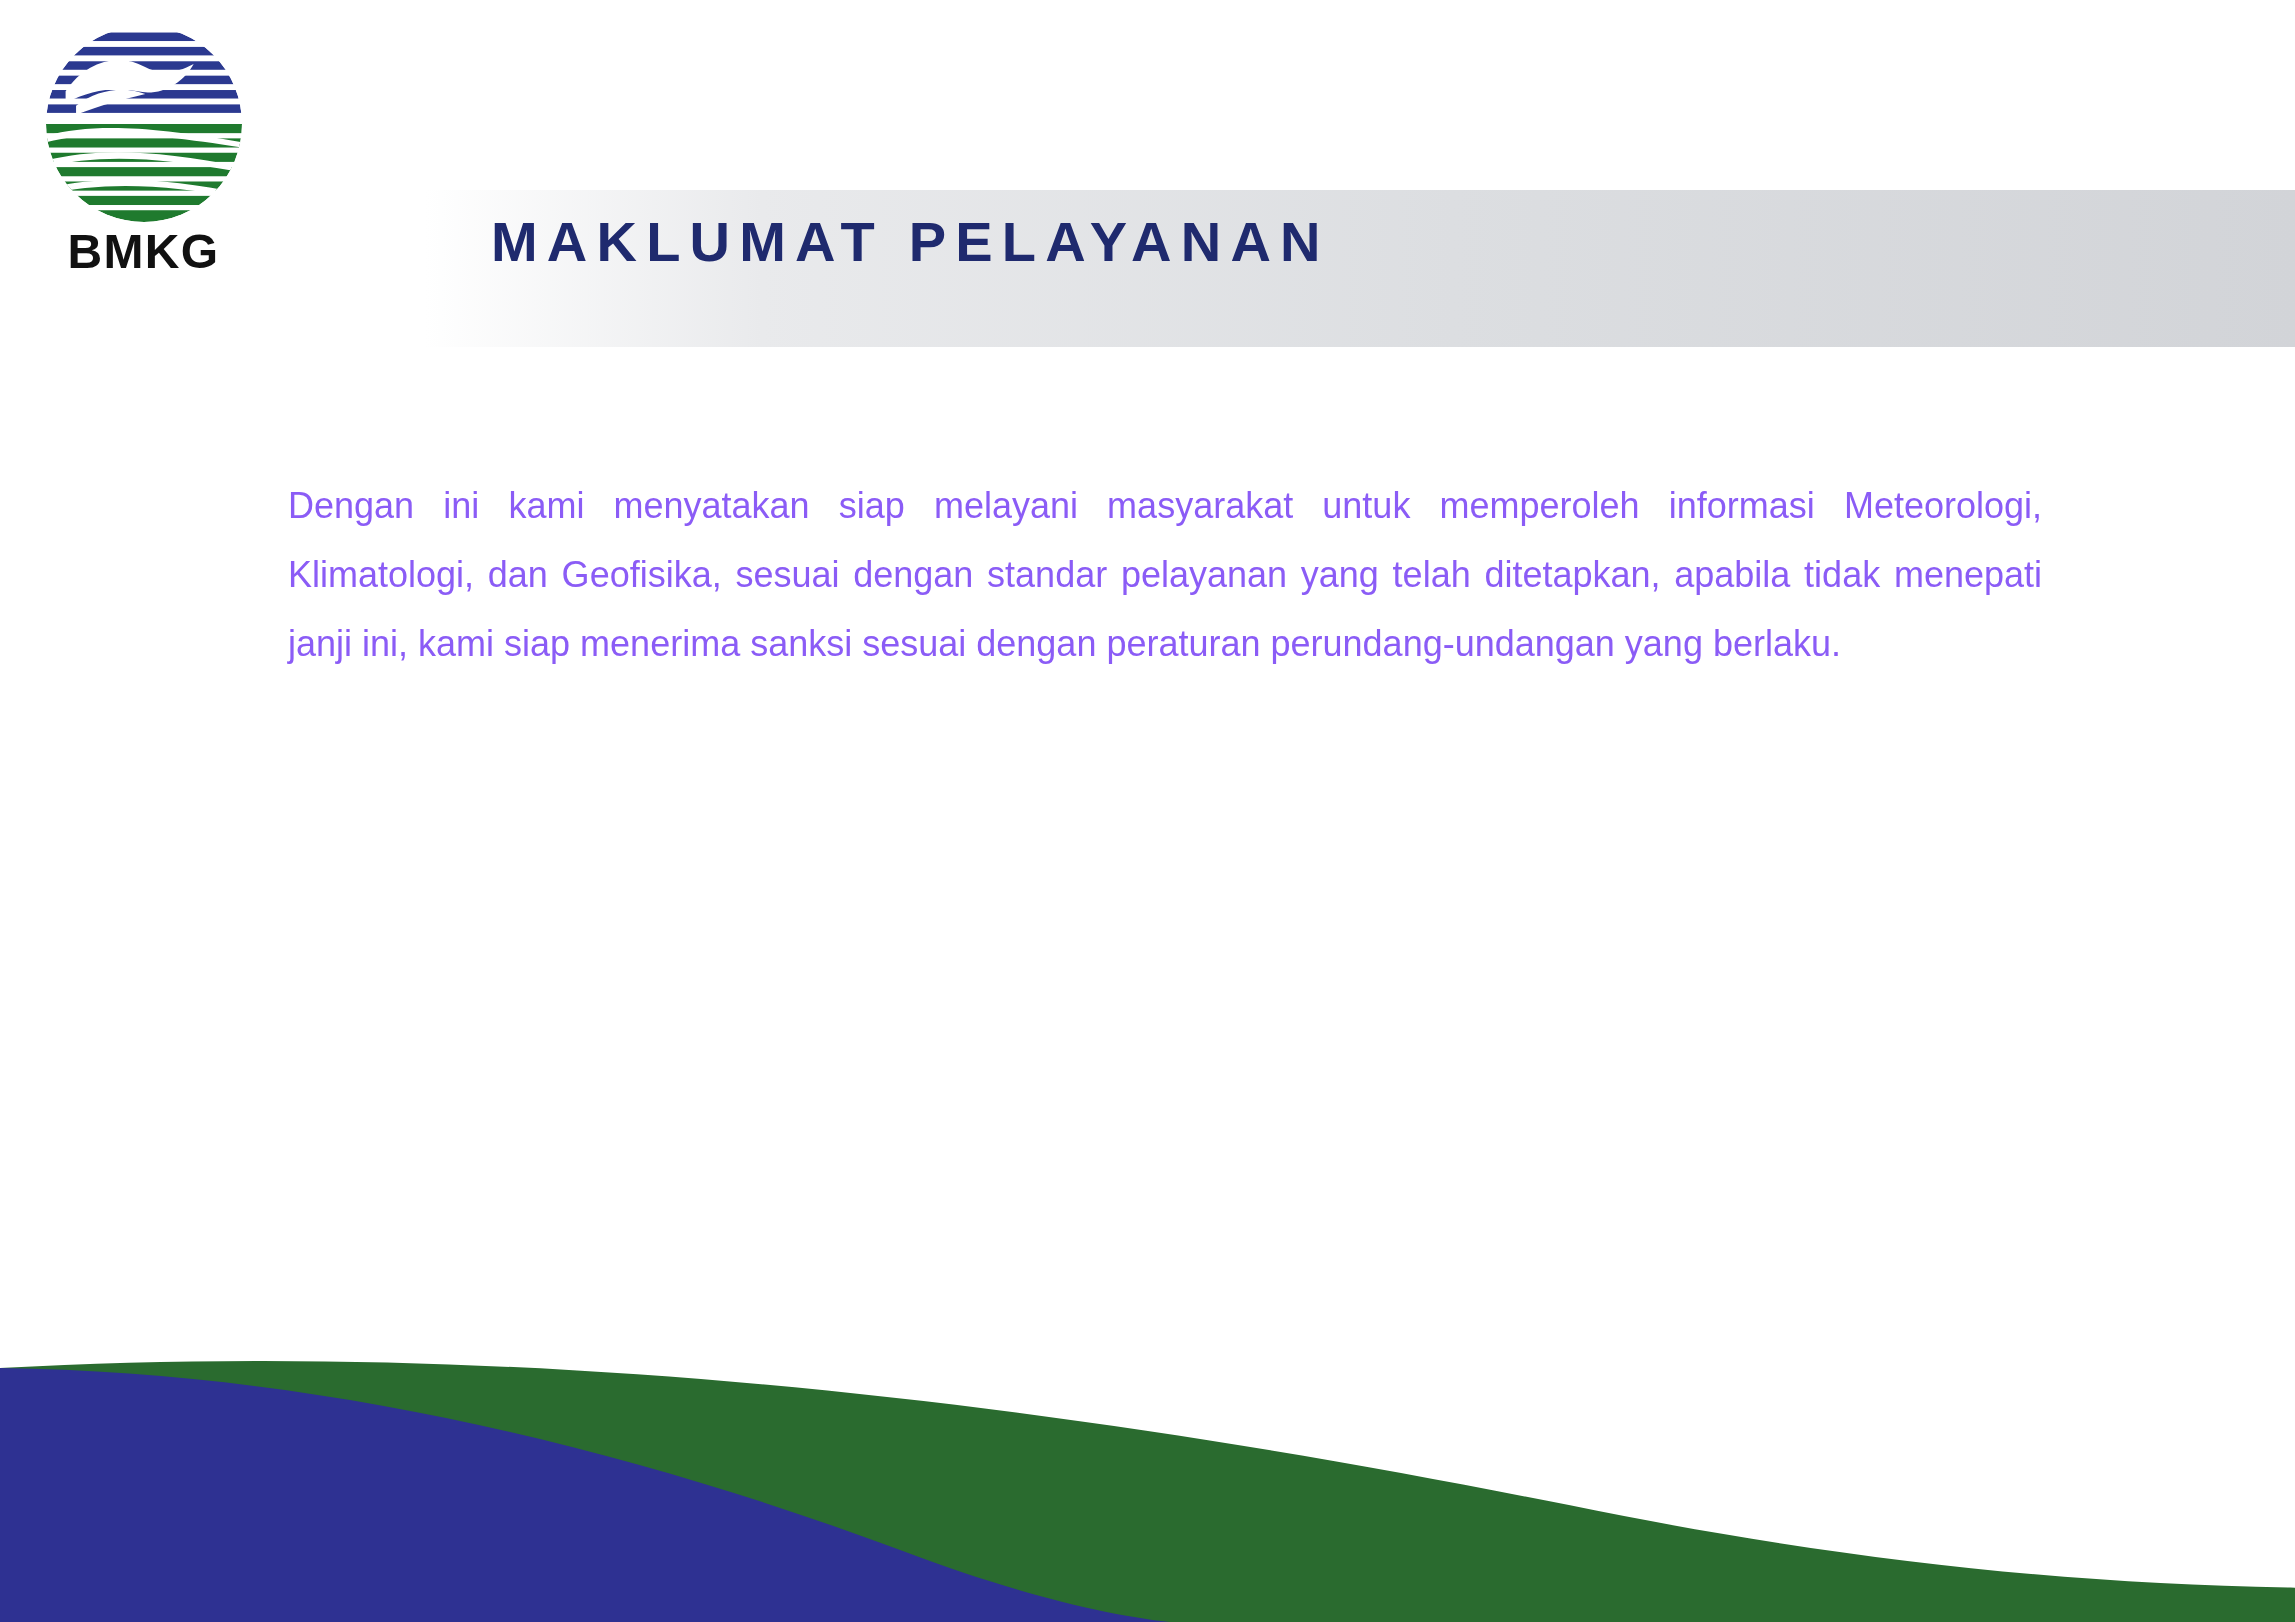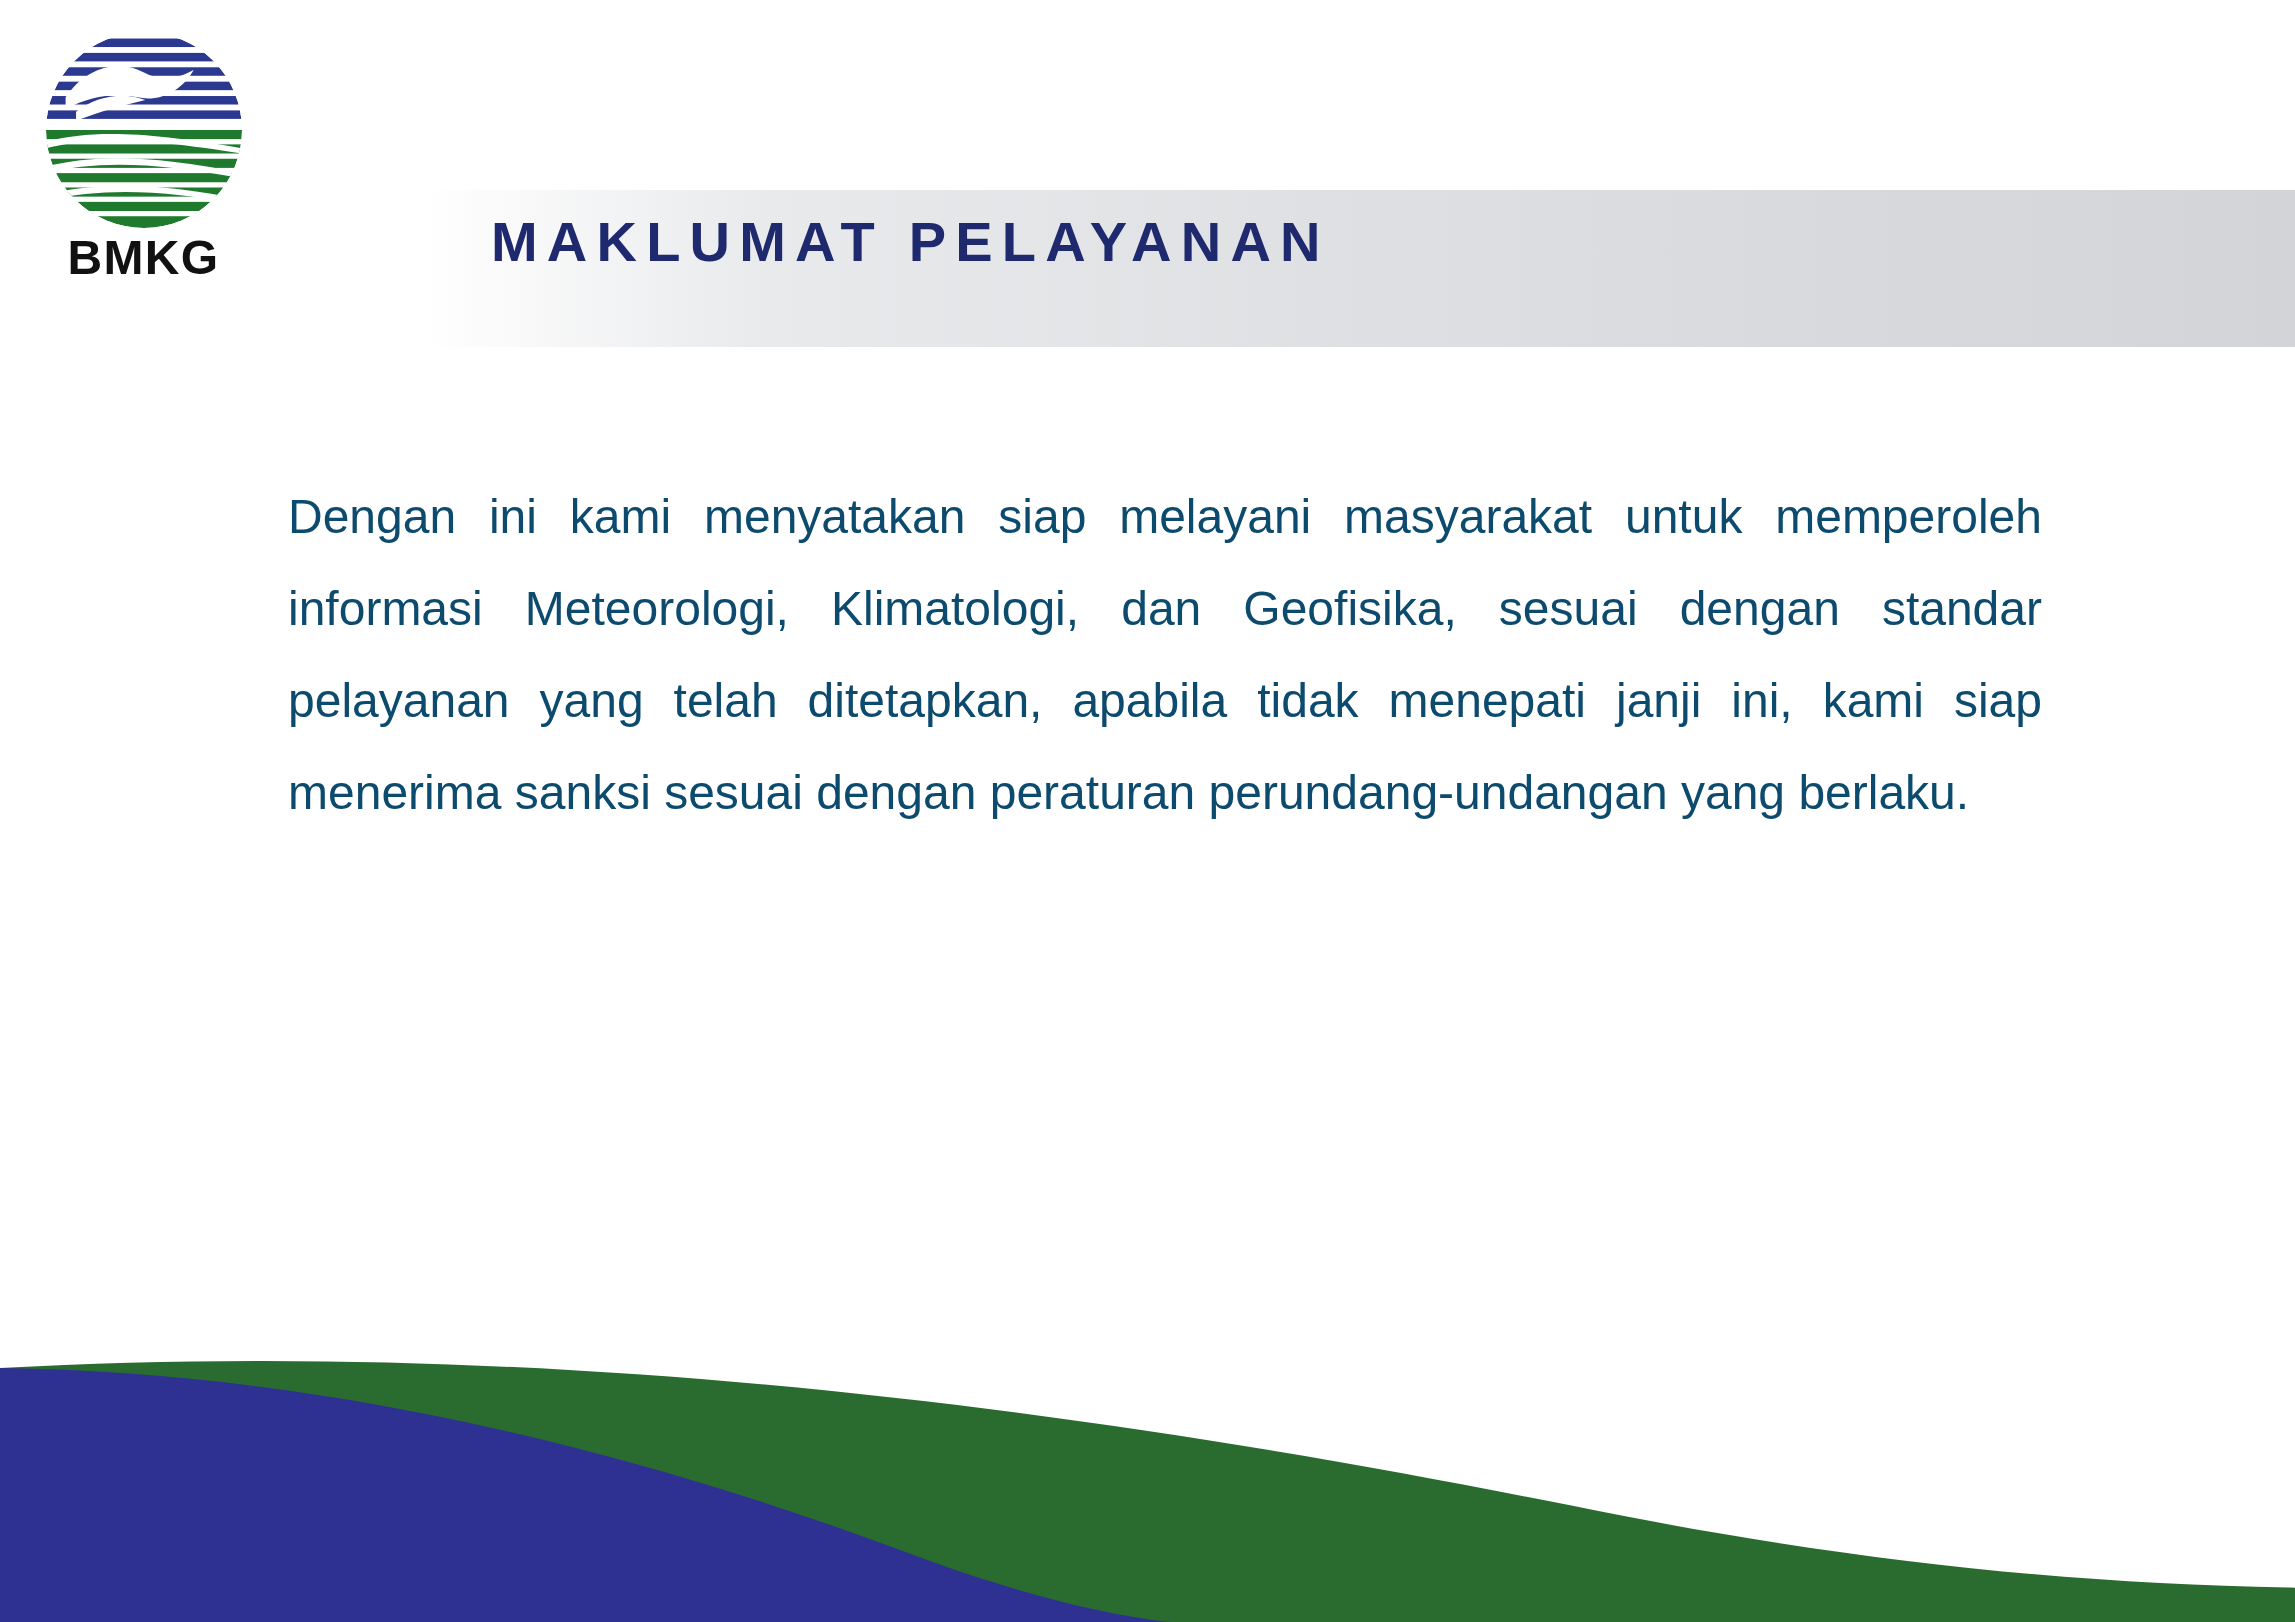--- a/index.html
+++ b/index.html
@@ -12,21 +12,21 @@
     height: 1623px;
     position: relative;
     overflow: hidden;
     font-family: "Liberation Sans", sans-serif;
   }
 
   
   .logo-block {
     position: absolute;
     left: 39px;
-    top: 32px;
+    top: 26px;
     width: 216px;
     height: 281px;
   }
   .logo-circle {
     position: absolute;
     left: 6.5px;
     top: 0px;
     width: 196px;
     height: 196px;
     border-radius: 50%;
@@ -69,23 +69,23 @@
     white-space: nowrap;
   }
 
   
   .body-text {
     position: absolute;
     left: 288px;
     top: 471px;
     width: 1754px;
     font-family: "Liberation Sans", sans-serif;
-    font-size: 48px;
+    font-size: 36px;
     line-height: 1.92;
-    color: #0c4a6e;
+    color: #8b5cf6;
     text-align: justify;
     text-justify: inter-word;
   }
 
   
   .waves {
     position: absolute;
     left: 0;
     bottom: 0;
     width: 2295px;

